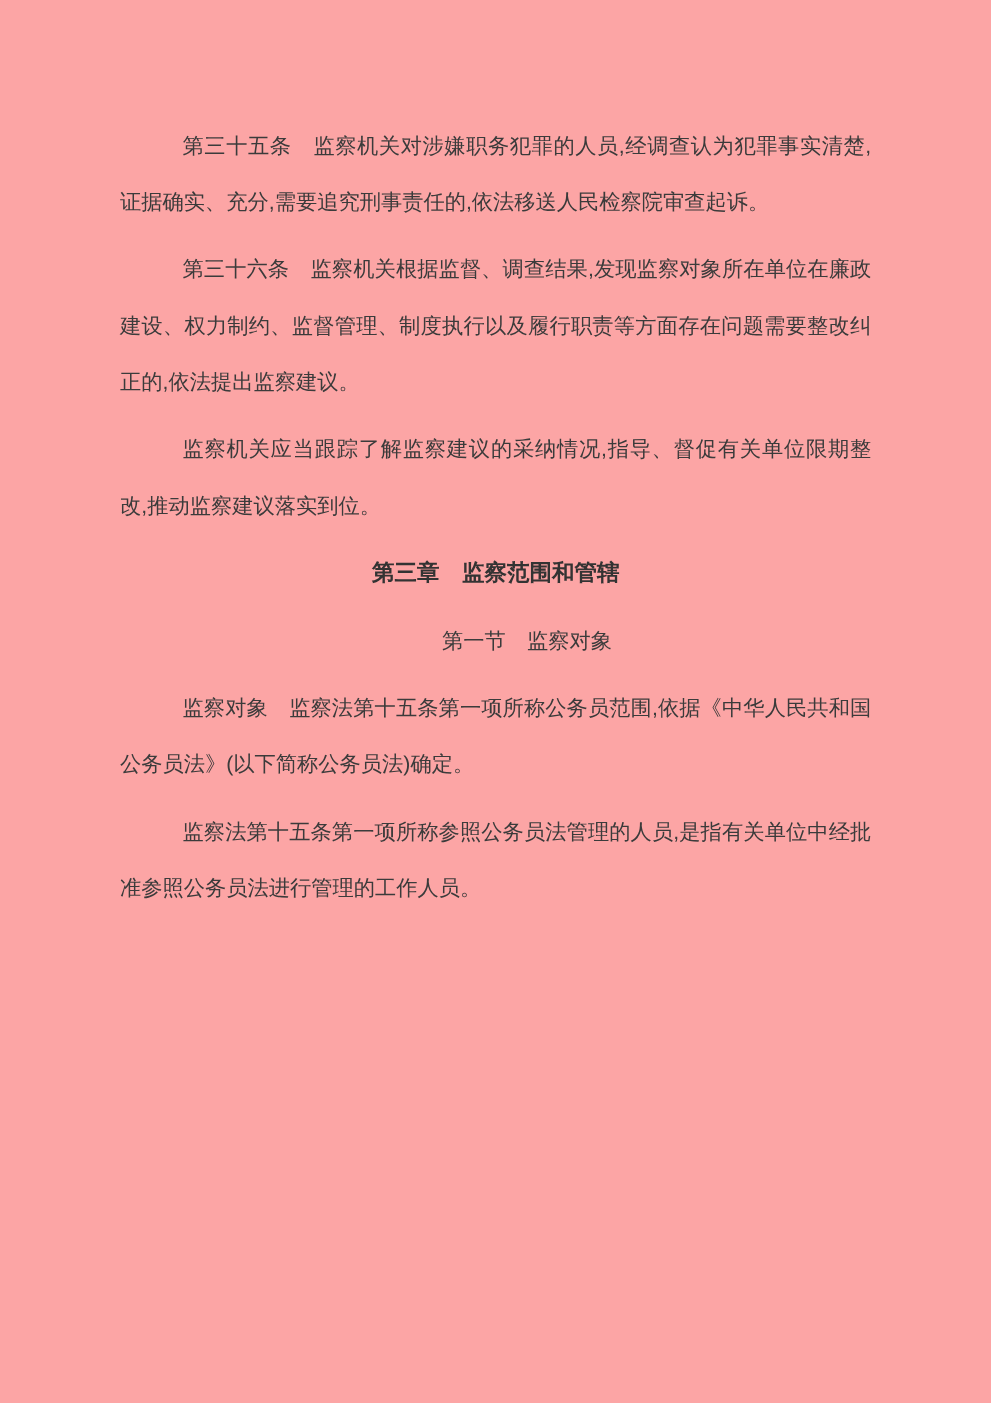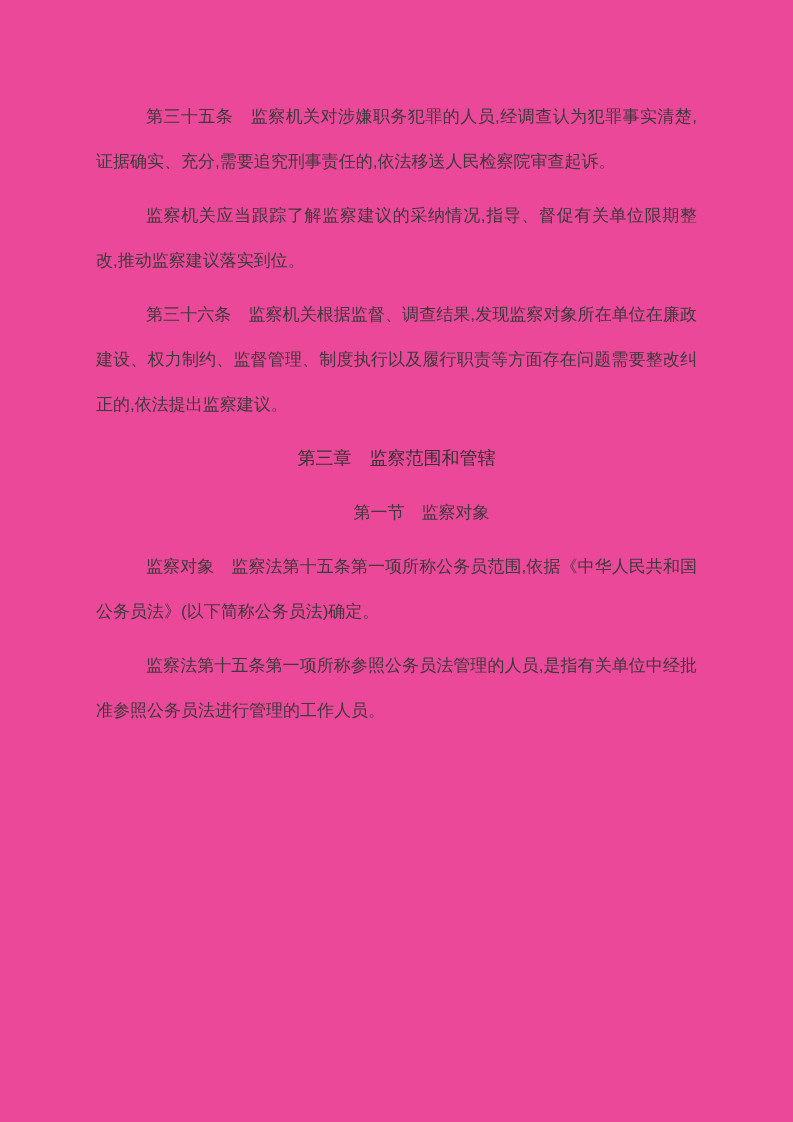--- a/index.html
+++ b/index.html
@@ -6,35 +6,35 @@
   html, body { background: #ffffff; }
   body {
     width: 793px;
     height: 1122px;
     font-family: "Liberation Sans", sans-serif;
     overflow: hidden;
   }
   .page {
     width: 793px;
     height: 1122px;
-    background: #ec4899;
+    background: #fca5a5;
     padding: 94px 96px 0 96px;
   }
   .para {
     font-size: 17px;
     line-height: 45px;
     color: #3b3b3b;
     text-align: justify;
     text-indent: 50px;
     margin-bottom: 9px;
     word-break: normal;
   }
   .chapter-heading {
     font-size: 18px;
-    font-weight: normal;
+    font-weight: bold;
     line-height: 45px;
     color: #333333;
     text-align: center;
     text-indent: 0;
     margin-bottom: 9px;
   }
   .section-heading {
     font-size: 17px;
     font-weight: normal;
     line-height: 45px;
@@ -44,23 +44,23 @@
     margin-bottom: 9px;
   }
 </style>
 </head>
 <body>
 
 <div class="page">
 
   <p class="para">第三十五条　监察机关对涉嫌职务犯罪的人员,经调查认为犯罪事实清楚,证据确实、充分,需要追究刑事责任的,依法移送人民检察院审查起诉。</p>
 
+  <p class="para">第三十六条　监察机关根据监督、调查结果,发现监察对象所在单位在廉政建设、权力制约、监督管理、制度执行以及履行职责等方面存在问题需要整改纠正的,依法提出监察建议。</p>
+
   <p class="para">监察机关应当跟踪了解监察建议的采纳情况,指导、督促有关单位限期整改,推动监察建议落实到位。</p>
-
-  <p class="para">第三十六条　监察机关根据监督、调查结果,发现监察对象所在单位在廉政建设、权力制约、监督管理、制度执行以及履行职责等方面存在问题需要整改纠正的,依法提出监察建议。</p>
 
   <h2 class="chapter-heading">第三章　监察范围和管辖</h2>
 
   <p class="section-heading">第一节　监察对象</p>
 
 
   <p class="para">监察对象　监察法第十五条第一项所称公务员范围,依据《中华人民共和国公务员法》(以下简称公务员法)确定。</p>
 
   <p class="para">监察法第十五条第一项所称参照公务员法管理的人员,是指有关单位中经批准参照公务员法进行管理的工作人员。</p>
 

